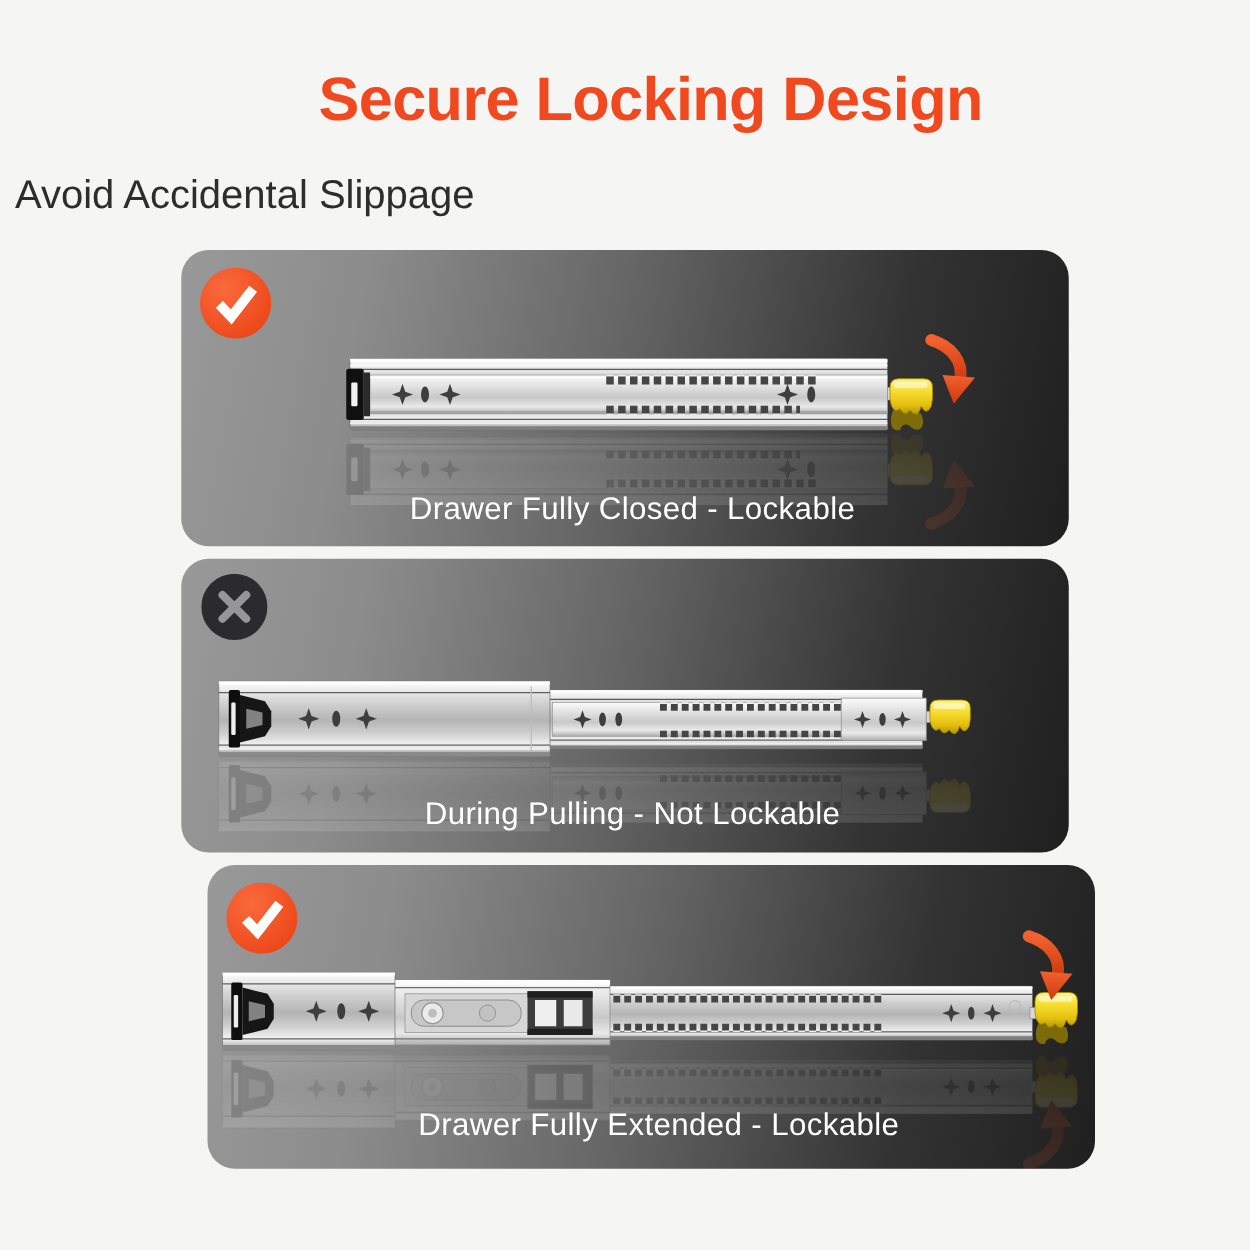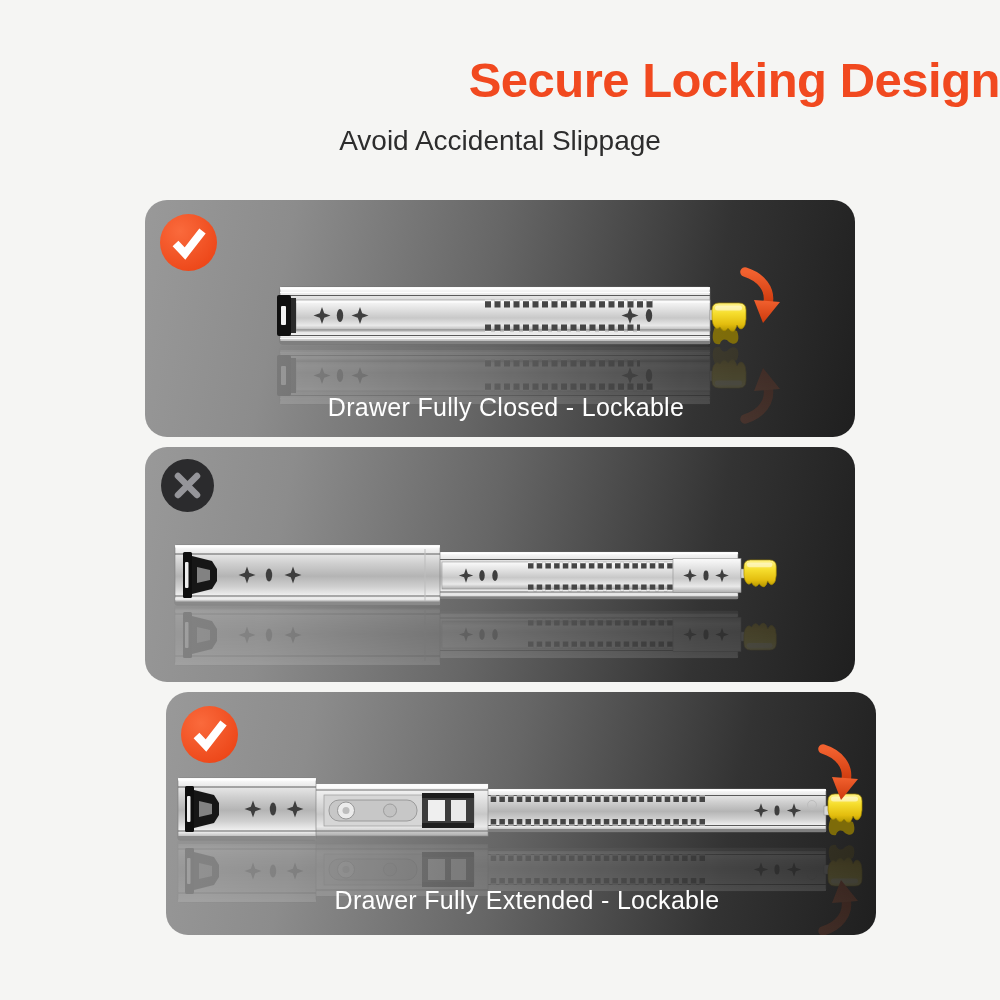--- a/index.html
+++ b/index.html
@@ -2,26 +2,26 @@
 <html><head>
 <meta charset="utf-8">
 <style>
   html,body{margin:0;padding:0;background:#f5f5f3;}
   .page{
     position:relative;width:1000px;height:1000px;overflow:hidden;
     background:#f5f5f3;font-family:"Liberation Sans",sans-serif;
   }
   .title{
     position:absolute;top:52px;left:0;right:0;margin:0;
-    text-align:right;font-size:49px;font-weight:bold;
+    text-align:center;font-size:49px;font-weight:bold;
     color:#f1491f;letter-spacing:-0.5px;line-height:1.15;padding-left:41px;
   }
   .subtitle{
-    position:absolute;top:124px;left:0;right:0;margin:0;
-    text-align:center;font-size:28px;font-weight:normal;
+    position:absolute;top:124px;left:0;right:0;margin:12px;
+    font-size:32px;font-weight:normal;
     color:#2d2d2d;line-height:1.2;
   }
   .panel{
     position:absolute;left:145px;width:710px;border-radius:22px;
     background:linear-gradient(101deg,#999999 0%,#8c8c8c 20%,#666666 48%,#333333 78%,#1f1f1f 100%);
     overflow:hidden;
   }
   .panel-1{top:200px;height:237px;}
   .panel-2{top:447px;height:235px;}
   .panel-3{top:692px;height:243px;margin-left:21px;}
@@ -201,20 +201,21 @@
           <g transform="translate(598,113) scale(0.95)">
             <use href="#lockBody"></use>
           </g>
         </g>
       </g>
       <g transform="translate(0,316) scale(1,-1)" opacity="0.13">
         <use href="#art2"></use>
       </g>
     </svg>
 
+    <div class="caption">During Pulling - Not Lockable</div>
   </section>
 
   <section class="panel panel-3">
     <svg class="badge" viewBox="0 0 57 57">
       <circle cx="28.5" cy="28.5" r="28.5" fill="url(#gBadge)"></circle>
       <path d="M15.5,29.5 L25,39.5 L42.5,17" fill="none" stroke="#ffffff" stroke-width="8"></path>
     </svg>
 
     <svg class="art" viewBox="0 0 710 243">
       <g id="art3">

